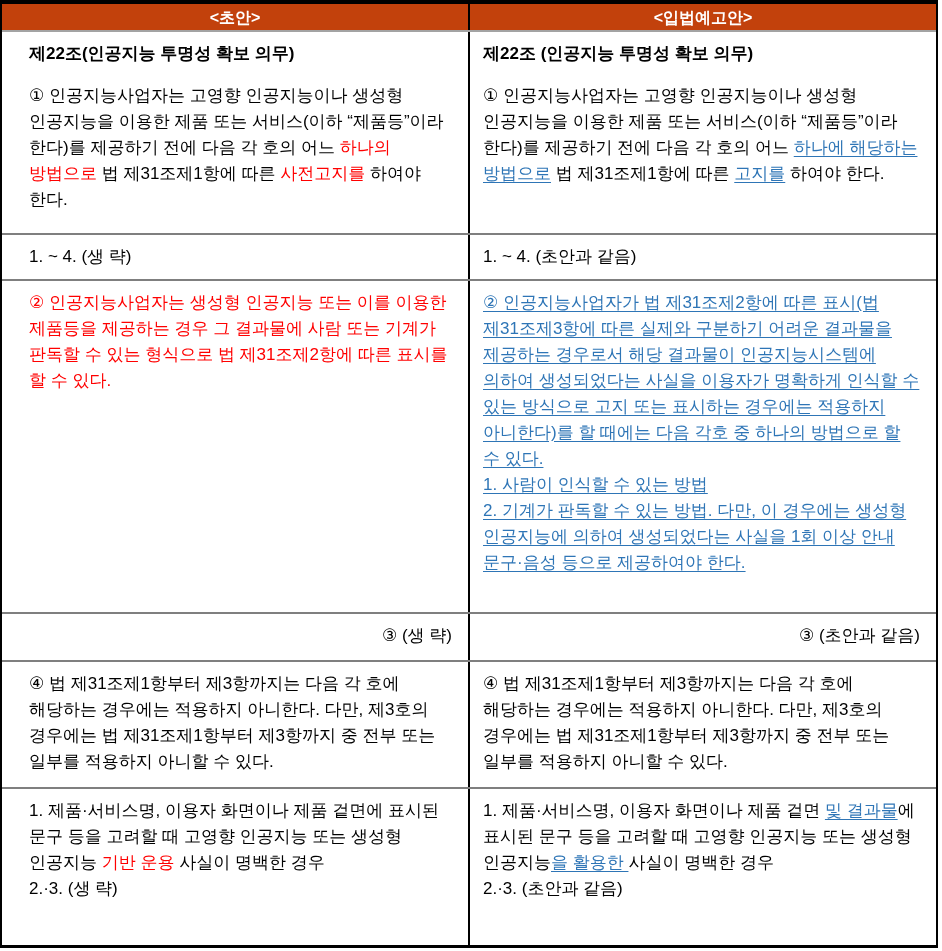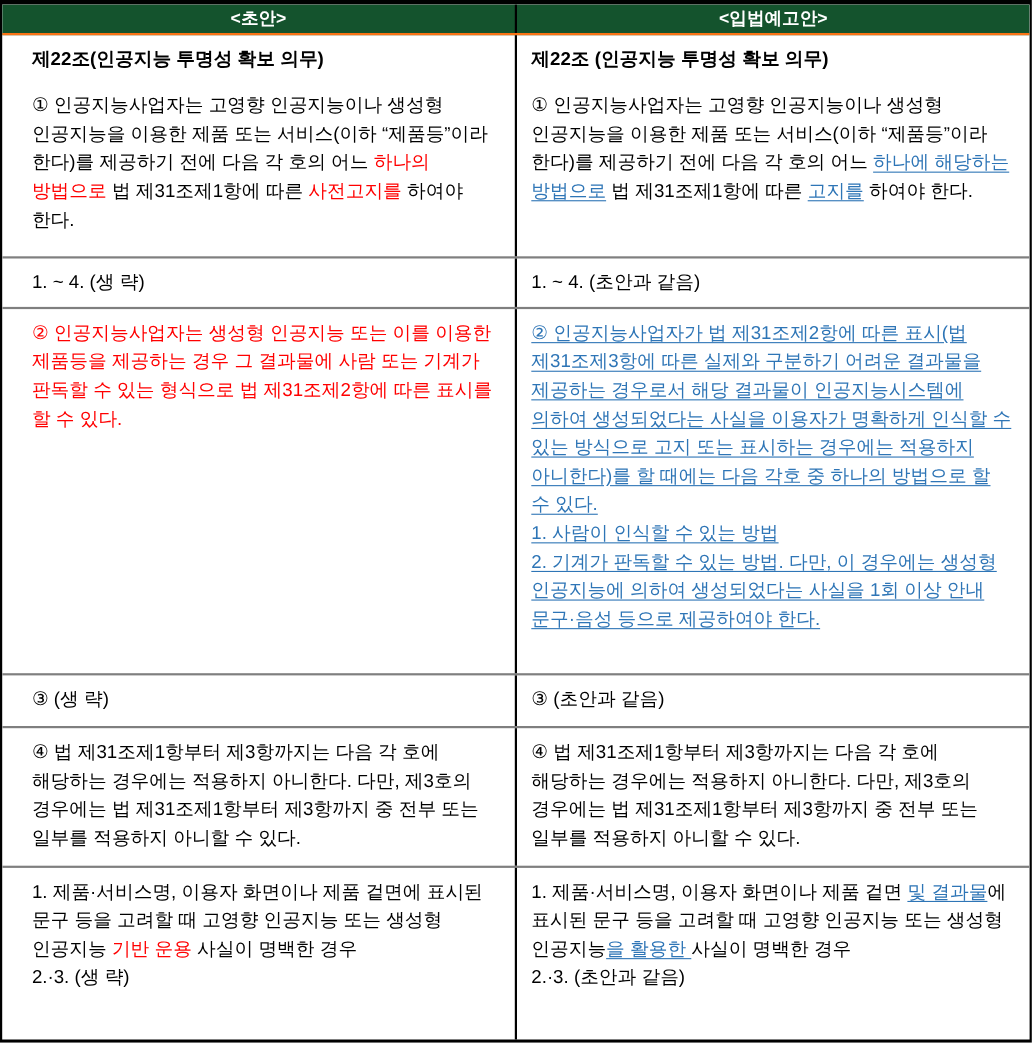--- a/index.html
+++ b/index.html
@@ -13,22 +13,22 @@
     box-sizing:border-box;
     border:2px solid #000;
     border-top-width:4px;
     border-bottom-width:3px;
     background:#fff;
     overflow:hidden;
   }
   .header-row{
     display:flex;
     height:28px;
-    background:#14532d;
-    border-bottom:2px solid #f97316;
+    background:#c2410c;
+    border-bottom:2px solid #a3a3a3;
     box-sizing:border-box;
   }
   .header-cell{
     flex:0 0 468px;
     width:468px;
     color:#ffffff;
     font-weight:bold;
     font-size:16px;
     line-height:28px;
     text-align:center;
@@ -89,21 +89,21 @@
       <div class="row" style="min-height: 333px;">
         <div class="cell left">
           <p><span class="r">② 인공지능사업자는 생성형 인공지능 또는 이를 이용한 제품등을 제공하는 경우 그 결과물에 사람 또는 기계가 판독할 수 있는 형식으로 법 제31조제2항에 따른 표시를 할 수 있다.</span></p>
         </div>
         <div class="cell right">
           <p><span class="b">② 인공지능사업자가 법 제31조제2항에 따른 표시(법 제31조제3항에 따른 실제와 구분하기 어려운 결과물을 제공하는 경우로서 해당 결과물이 인공지능시스템에 의하여 생성되었다는 사실을 이용자가 명확하게 인식할 수 있는 방식으로 고지 또는 표시하는 경우에는 적용하지 아니한다)를 할 때에는 다음 각호 중 하나의 방법으로 할 수 있다.</span></p>
           <p><span class="b">1. 사람이 인식할 수 있는 방법</span></p>
           <p><span class="b">2. 기계가 판독할 수 있는 방법. 다만, 이 경우에는 생성형 인공지능에 의하여 생성되었다는 사실을 1회 이상 안내 문구·음성 등으로 제공하여야 한다.</span></p>
         </div>
       </div>
-      <div class="row" style="min-height: 48px;">
+      <div class="row" style="min-height: 48px; text-align: right;">
         <div class="cell left">
           <p><span>③ (생 략)</span></p>
         </div>
         <div class="cell right">
           <p><span>③ (초안과 같음)</span></p>
         </div>
       </div>
       <div class="row" style="min-height: 127px;">
         <div class="cell left">
           <p><span>④ 법 제31조제1항부터 제3항까지는 다음 각 호에 해당하는 경우에는 적용하지 아니한다. 다만, 제3호의 경우에는 법 제31조제1항부터 제3항까지 중 전부 또는 일부를 적용하지 아니할 수 있다.</span></p>

